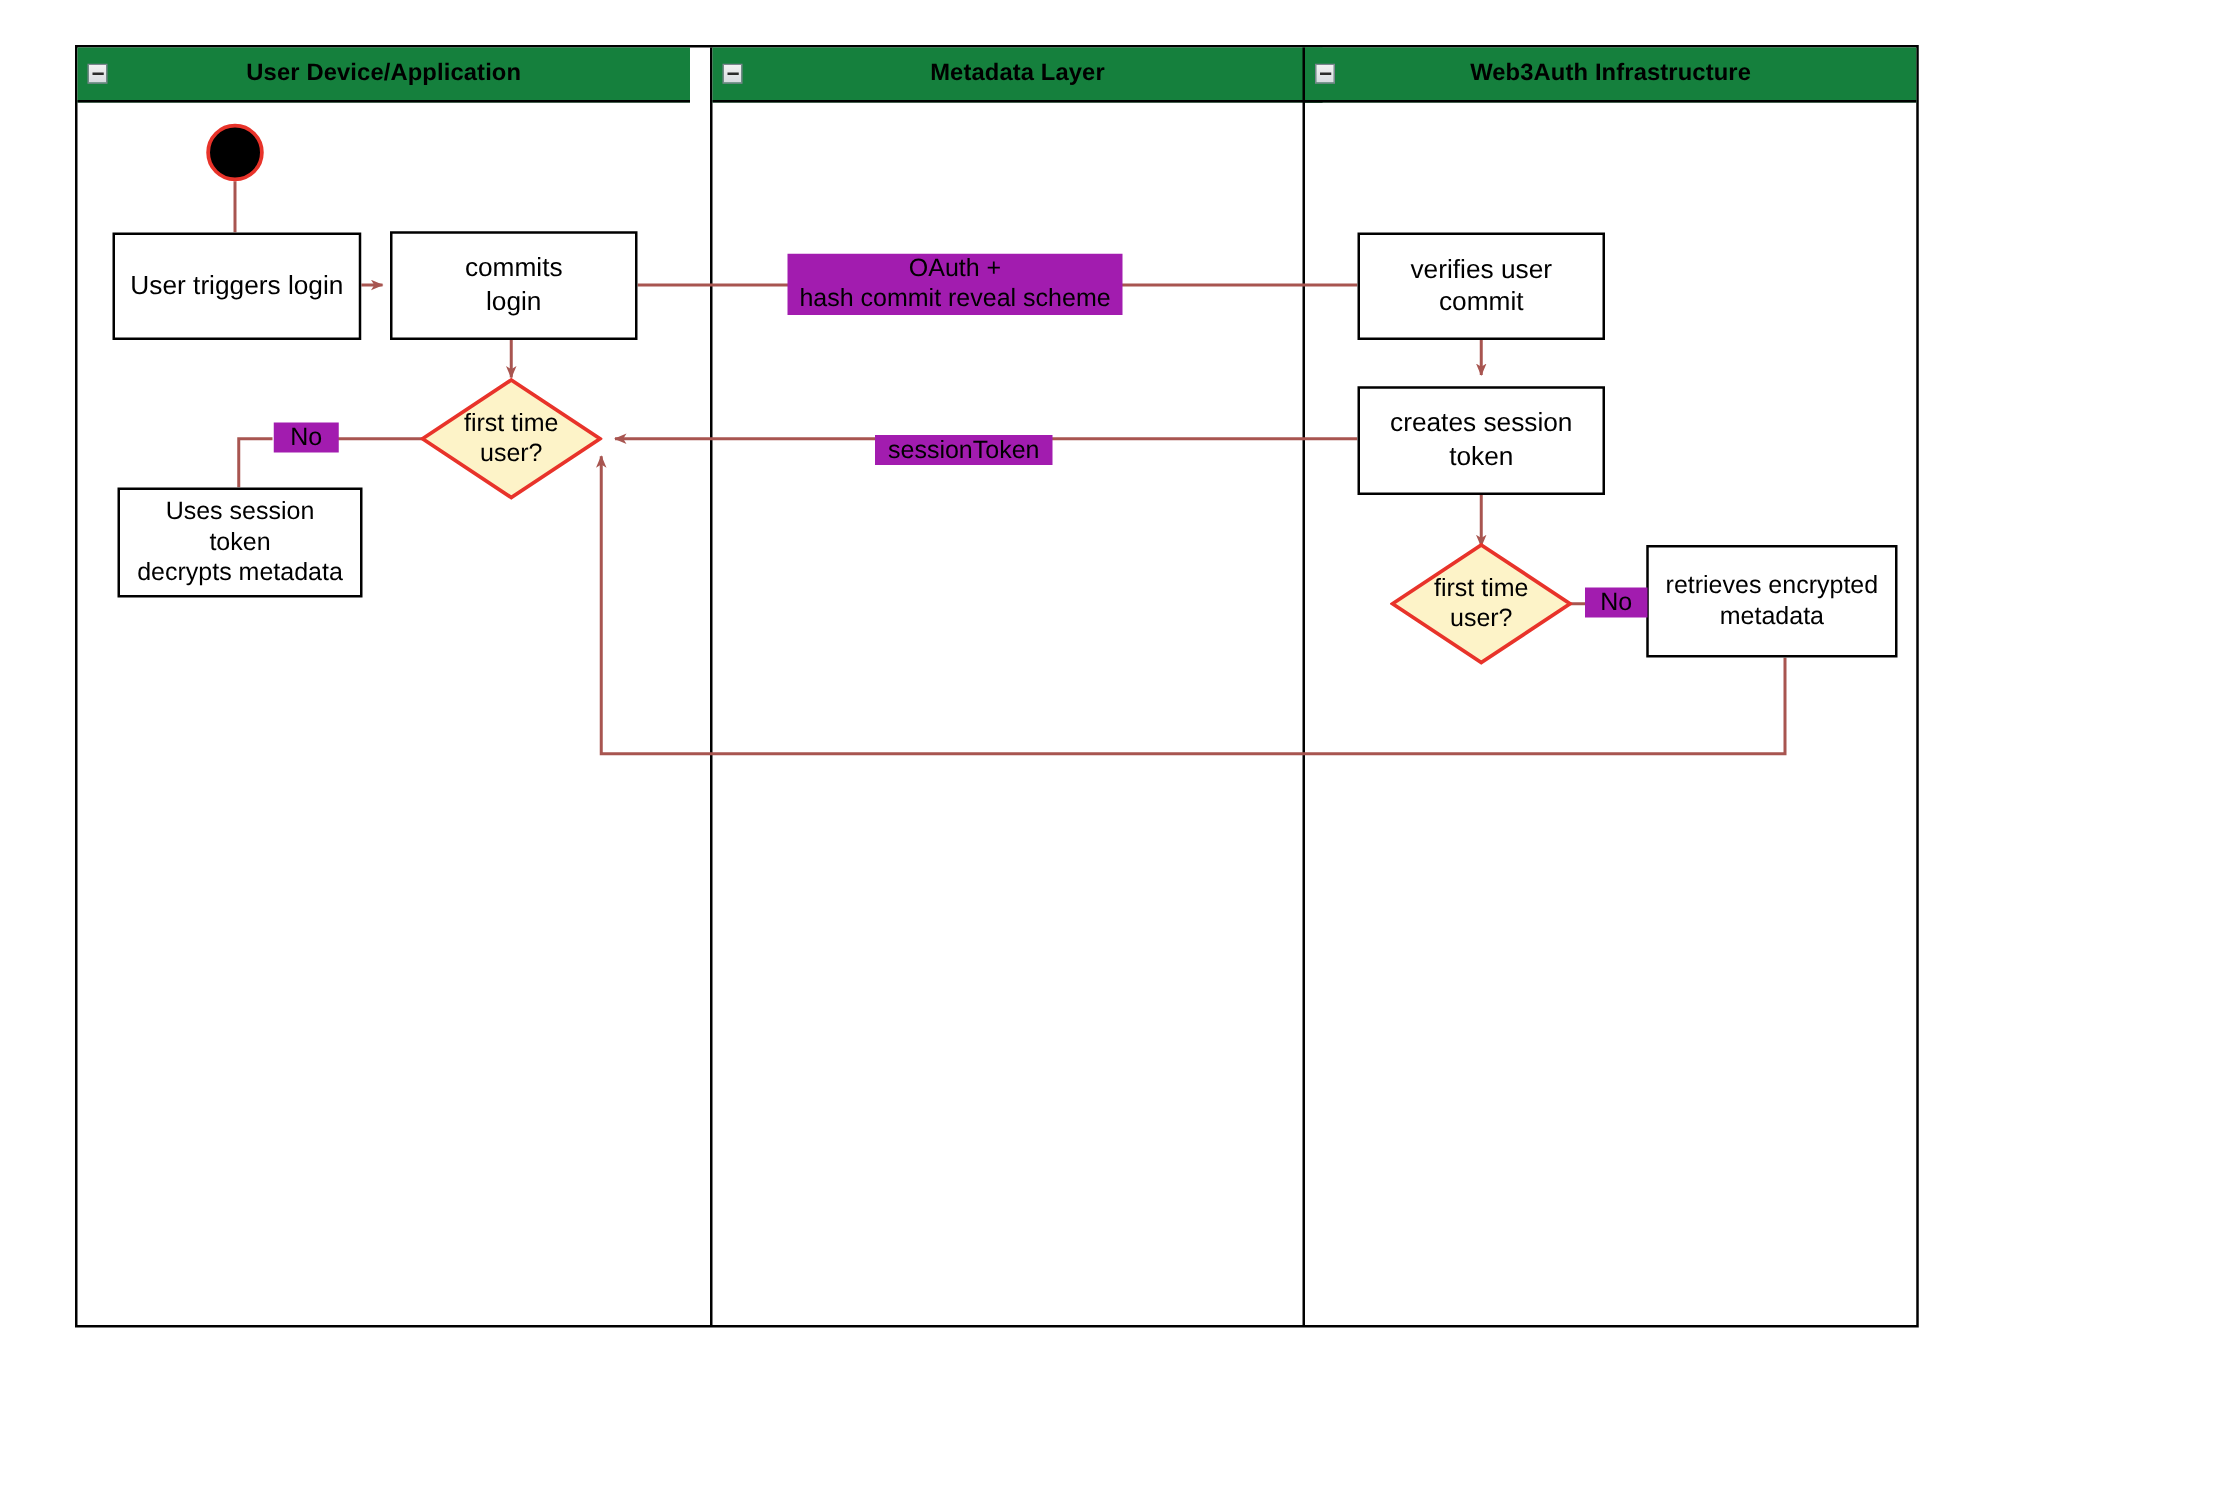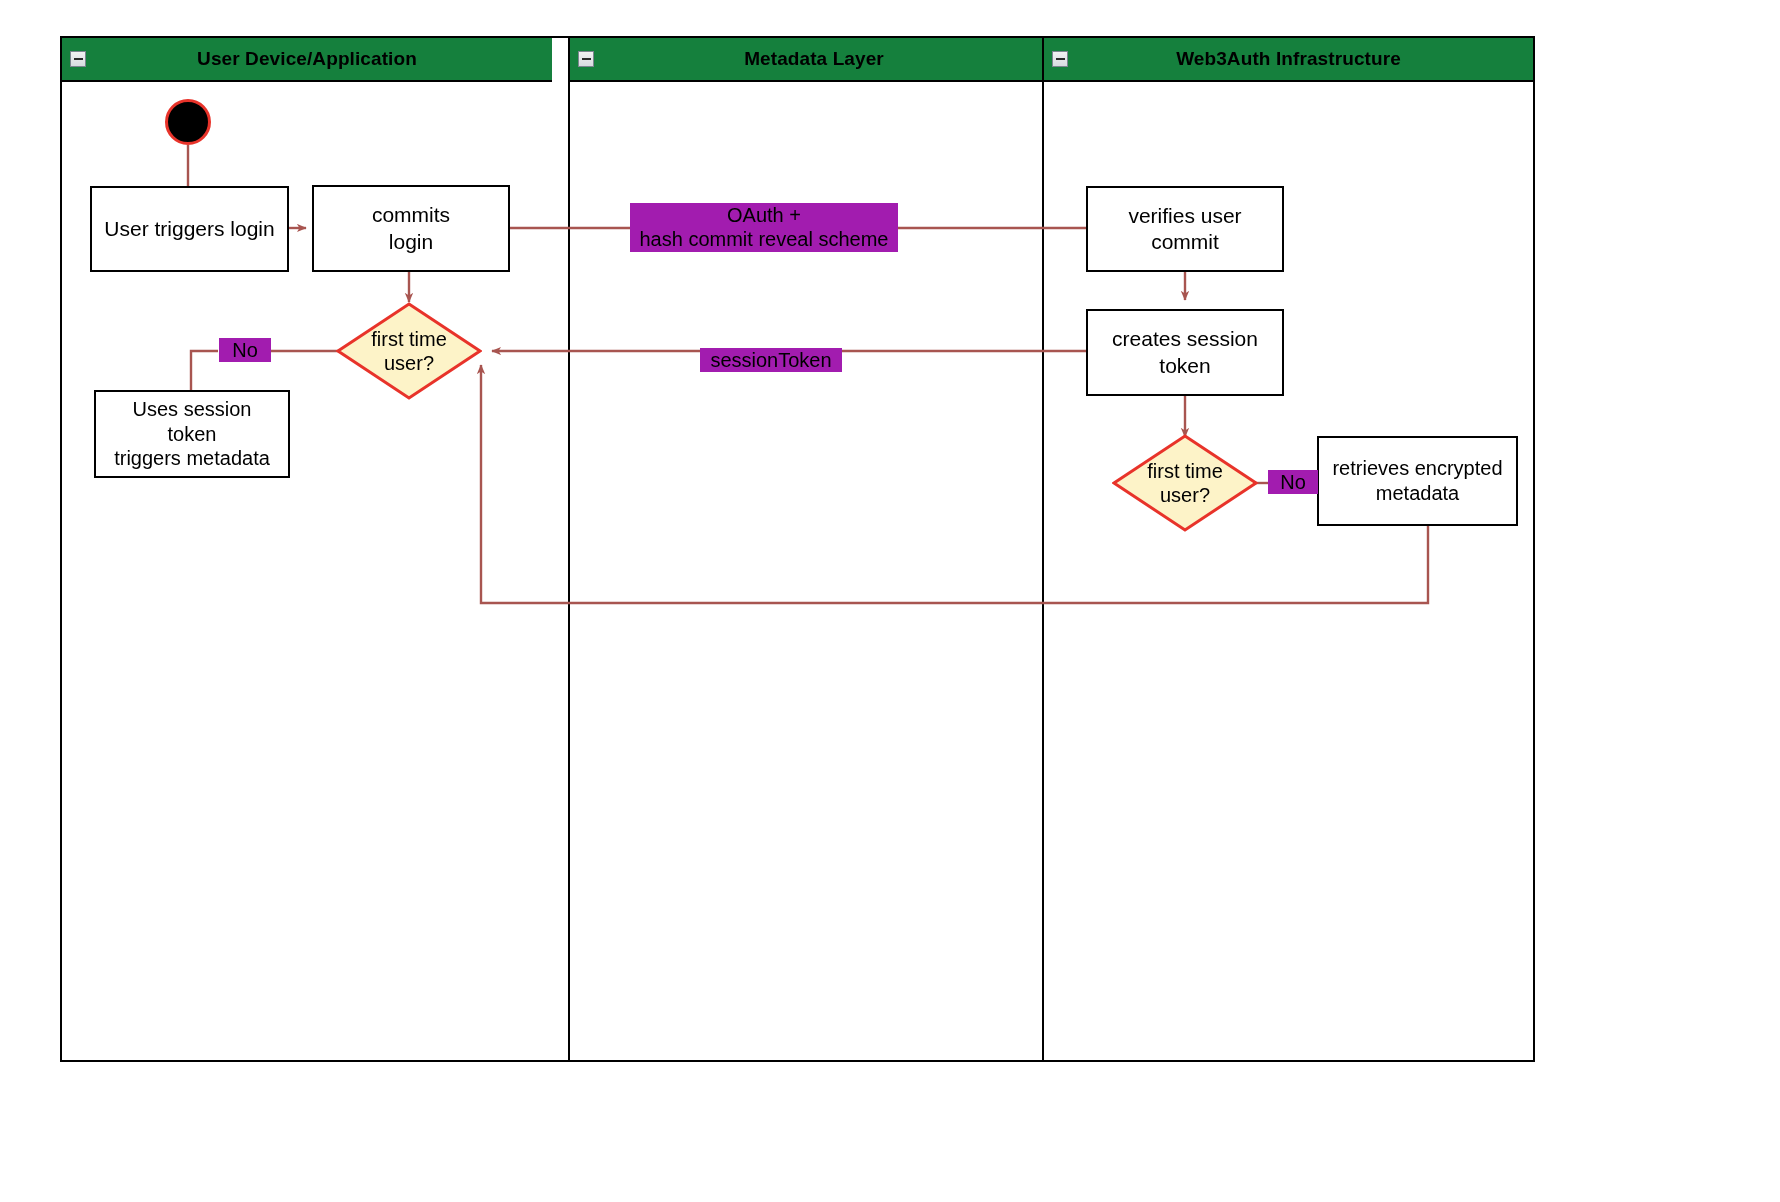--- a/index.html
+++ b/index.html
@@ -233,21 +233,21 @@
   <div class="node decision" style="left:336px; top:302px; width:146px; height:98px;">
     <svg width="146" height="98" viewBox="0 0 146 98">
       <polygon points="73,2 144,49 73,96 2,49" fill="#fdf3c8" stroke="#e8332a" stroke-width="3"></polygon>
     </svg>
     <span class="dlabel">first time
 user?</span>
   </div>
 
   <div class="node action" style="left:94px; top:390px; width:196px; height:88px; font-size:20px;">Uses session
 token
-triggers metadata</div>
+decrypts metadata</div>
 
   <div class="node action" style="left:1086px; top:186px; width:198px; height:86px;">verifies user commit</div>
 
   <div class="node action" style="left:1086px; top:309px; width:198px; height:87px;">creates session
 token</div>
 
   <div class="node decision" style="left:1112px; top:434px; width:146px; height:98px;">
     <svg width="146" height="98" viewBox="0 0 146 98">
       <polygon points="73,2 144,49 73,96 2,49" fill="#fdf3c8" stroke="#e8332a" stroke-width="3"></polygon>
     </svg>

